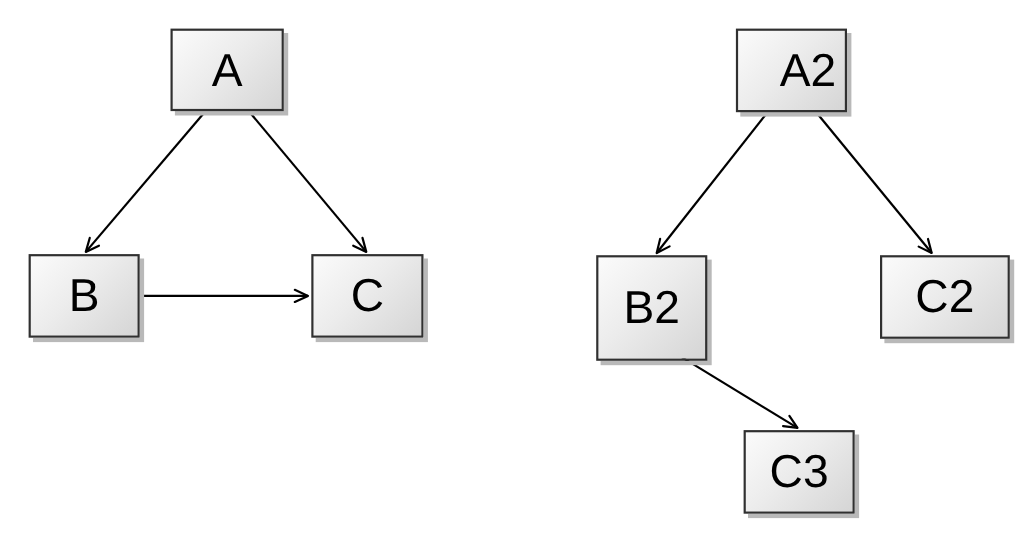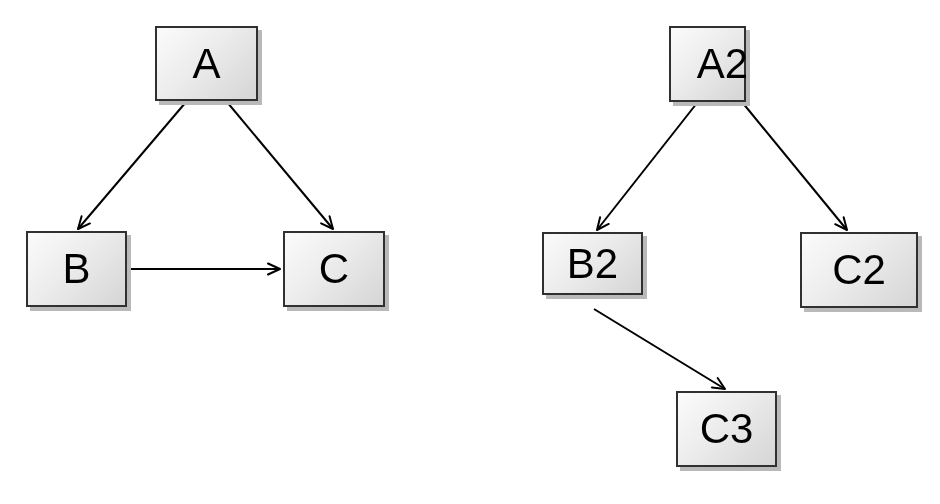--- a/index.html
+++ b/index.html
@@ -55,18 +55,18 @@
         <line x1="128" y1="269" x2="280" y2="269" stroke="#000000" stroke-width="2" marker-end="url(#arrow-open)"></line>
         <line x1="697" y1="103" x2="597" y2="230" stroke="#000000" stroke-width="2" marker-end="url(#arrow-open)"></line>
         <line x1="742" y1="102" x2="847" y2="230" stroke="#000000" stroke-width="2" marker-end="url(#arrow-open)"></line>
         <line x1="594" y1="309" x2="725" y2="389" stroke="#000000" stroke-width="2" marker-end="url(#arrow-open)"></line>
       </g>
   </svg>
 
   <div class="node" style="left: 155px; top: 26px; width: 103px; height: 75px;">A</div>
   <div class="node" style="left: 26px; top: 231px; width: 101px; height: 76px;">B</div>
   <div class="node" style="left: 283px; top: 231px; width: 102px; height: 76px;">C</div>
-  <div class="node" style="left: 669px; top: 26px; width: 77px; height: 76px; padding-left: 30px;">A2</div>
-  <div class="node" style="left: 542px; top: 232px; width: 101px; height: 63px;">B2</div>
+  <div class="node" style="left: 669px; top: 26px; width: 101px; height: 76px; padding-left: 30px;">A2</div>
+  <div class="node" style="left: 542px; top: 232px; width: 101px; height: 96px;">B2</div>
   <div class="node" style="left: 800px; top: 232px; width: 118px; height: 76px;">C2</div>
   <div class="node" style="left: 676px; top: 391px; width: 101px; height: 76px;">C3</div>
 
 </div>
 
 </body></html>

